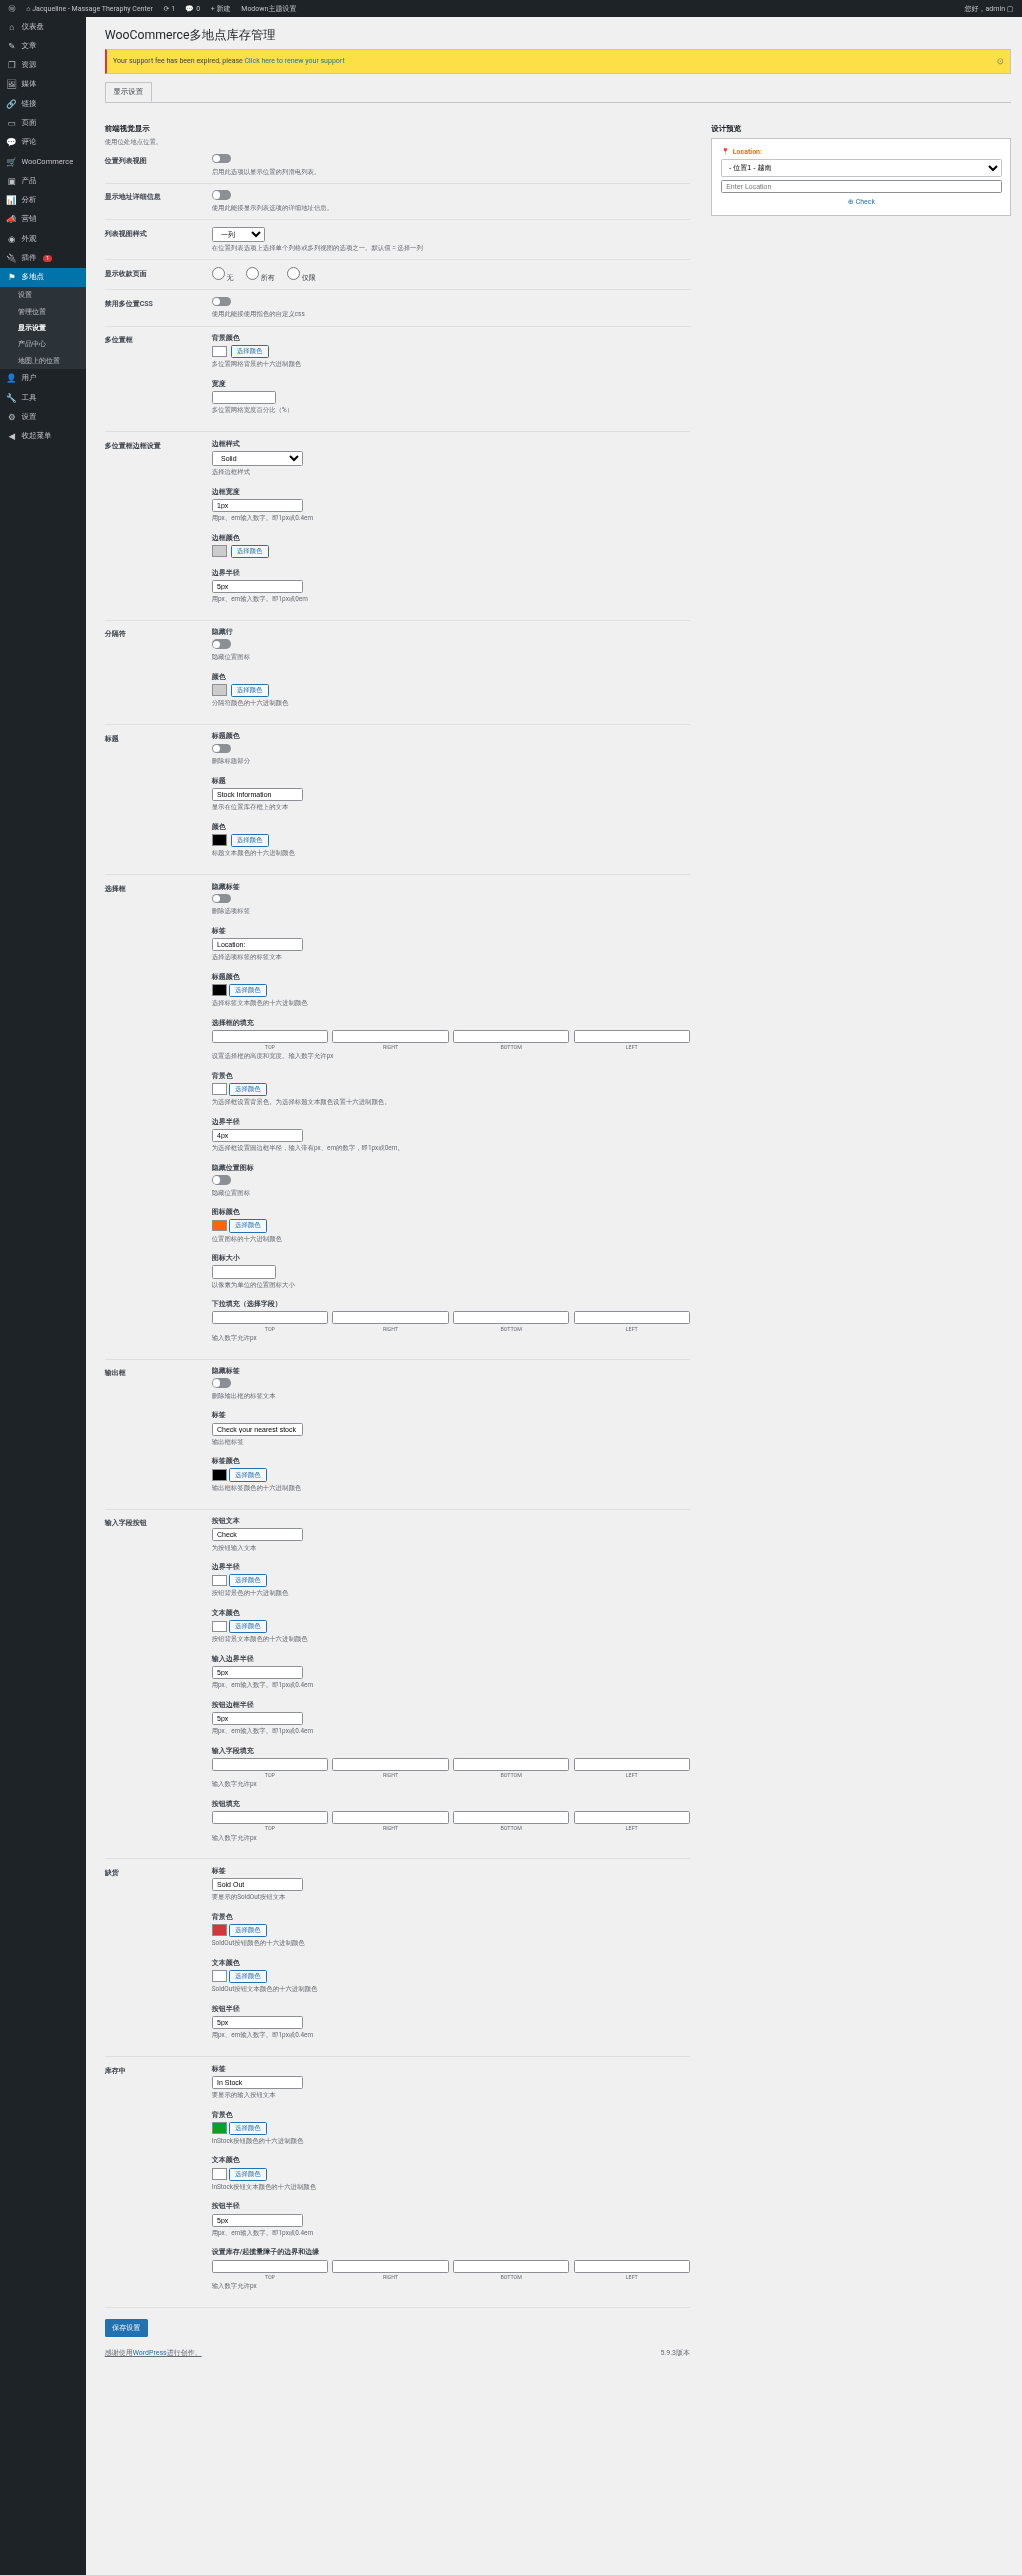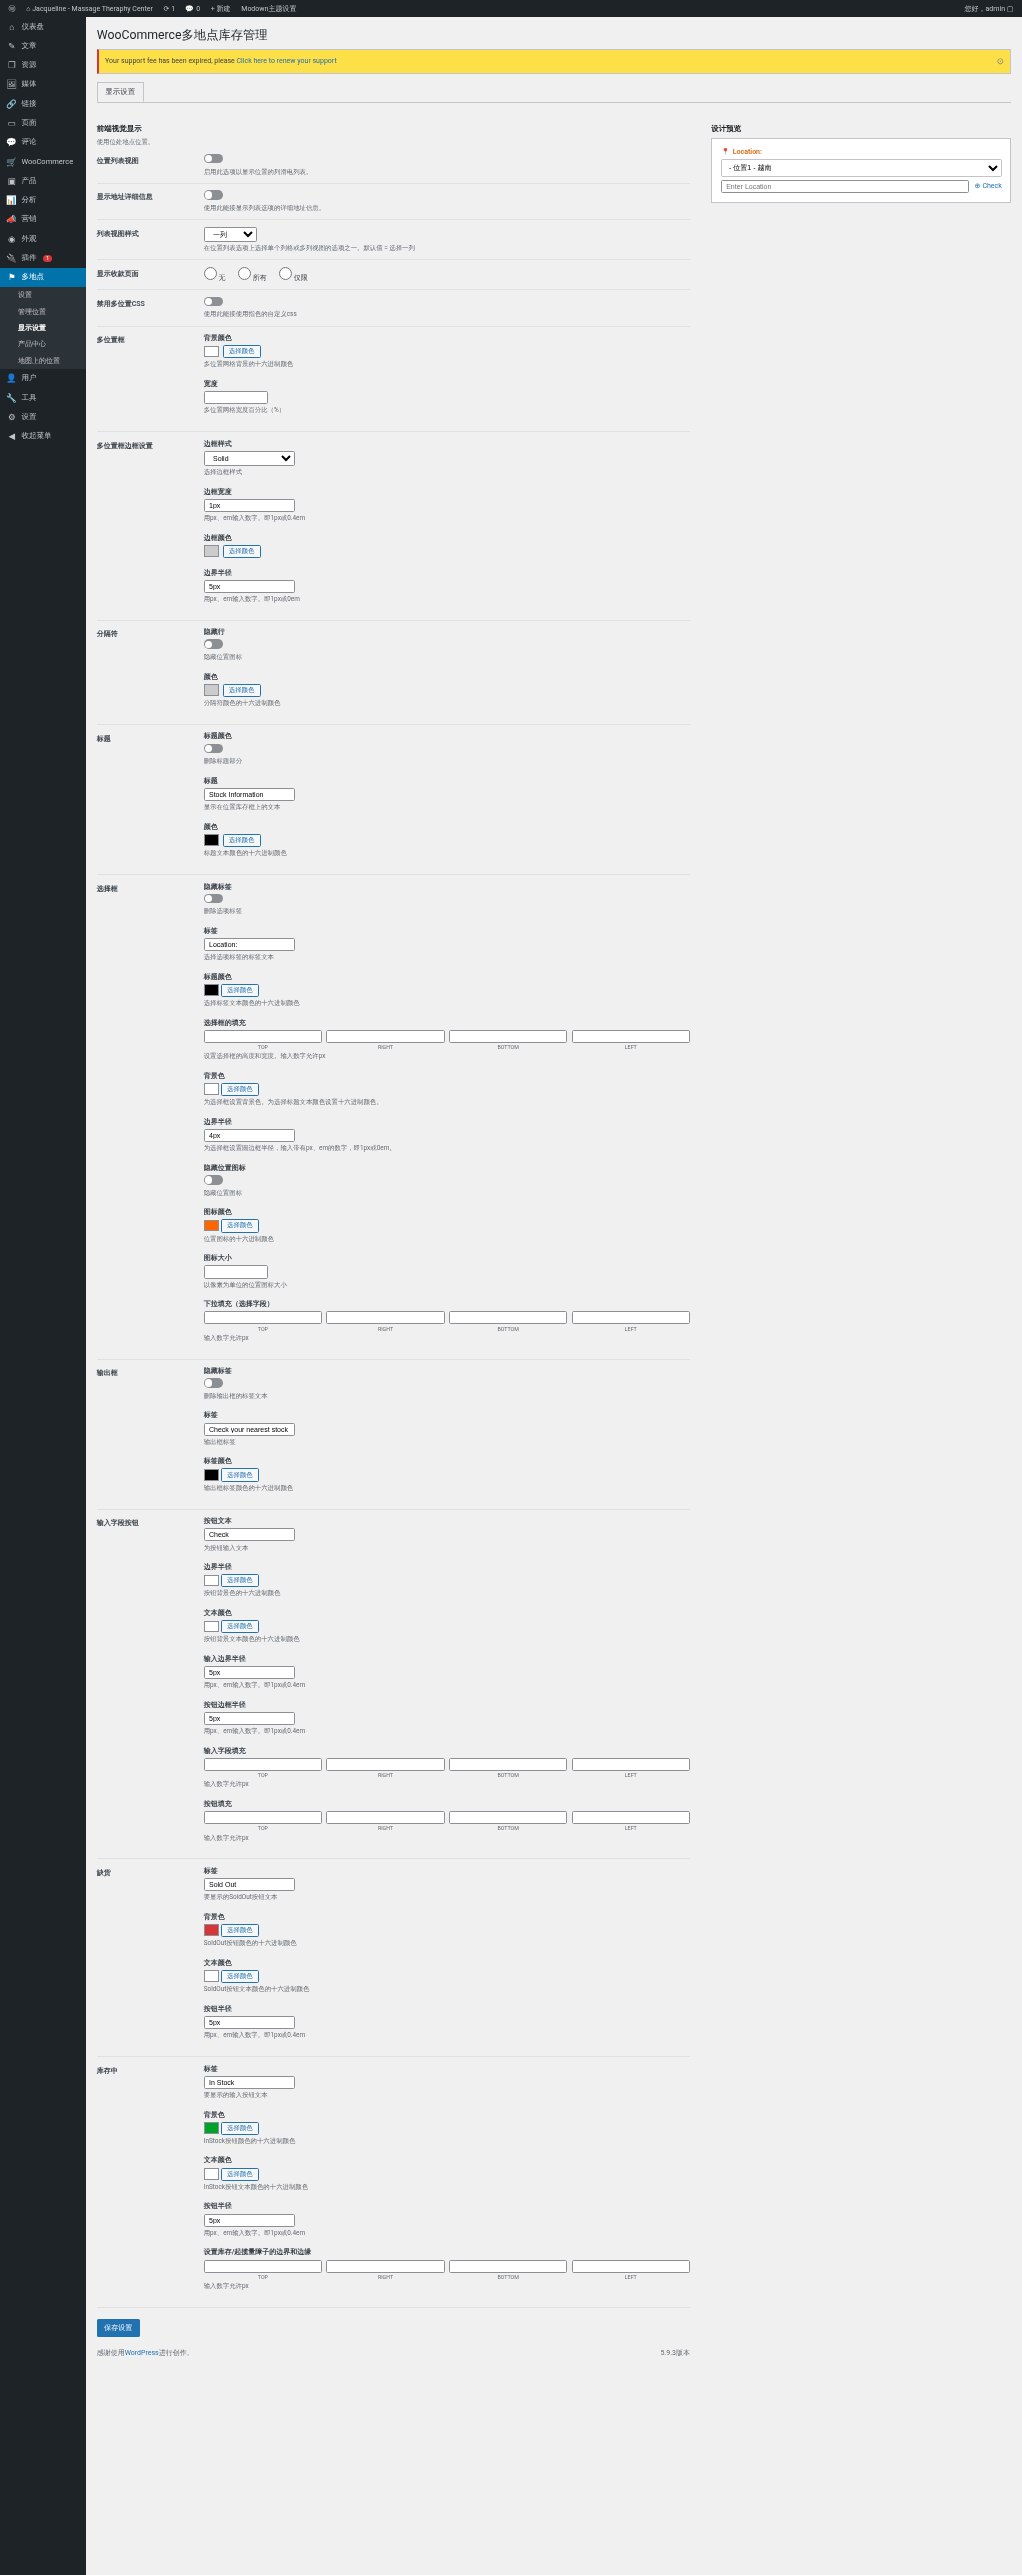--- a/index.html
+++ b/index.html
@@ -10,21 +10,21 @@
 .layout { display: flex; min-height: calc(100vh - 17px); }
 .sidebar { width: 86px; background: #1d2327; color: #c3c4c7; font-size: 7.5px; flex-shrink: 0; }
 .menu-item { padding: 4.3px 6.4px; display: flex; align-items: center; gap: 4.3px; cursor: pointer; color: #c3c4c7; }
 .menu-item.current { background: #0073aa; color: #fff; position: relative; }
 .menu-item.current::after { content: ''; position: absolute; right: -4.3px; top: 50%; transform: translateY(-50%); border: 4.3px solid transparent; border-right-color: #f0f0f1; }
 .menu-icon { width: 10.7px; height: 10.7px; display: inline-flex; align-items: center; justify-content: center; font-size: 8.6px; }
 .submenu { background: #2c3338; font-size: 7px; }
 .submenu-item { padding: 3.2px 6.4px 3.2px 18px; cursor: pointer; color: #c3c4c7; }
 .submenu-item.current { color: #fff; font-weight: 600; }
 .badge { background: #d63638; color: #fff; border-radius: 5.3px; padding: 0.5px 3.2px; font-size: 5.9px; margin-left: 2.1px; }
-.content { flex: 1; padding: 5.3px 10.7px 21.4px; }
+.content { flex: 1; padding: 5.3px 10.7px 21.4px; margin-left: 8px; }
 .page-title { font-size: 12.3px; font-weight: 400; padding: 4.8px 0 2.1px; color: #1d2327; }
 .notice { border: 0.5px solid #c3c4c7; border-left: 2.1px solid #d63638; background: #fde047; padding: 6.4px; margin: 2.7px 0 8px; font-size: 7px; display: flex; justify-content: space-between; align-items: center; }
 .notice a { color: #2271b1; }
 .notice-close { cursor: pointer; font-size: 8.6px; color: #787c82; }
 .tabbar { border-bottom: 0.5px solid #c3c4c7; margin-bottom: 10.7px; }
 .tab { display: inline-block; padding: 4.3px 7.5px; background: #dcdcde; border: 0.5px solid #c3c4c7; border-bottom: none; margin-bottom: -0.5px; font-size: 7.5px; cursor: pointer; }
 .tab.active { background: #f0f0f1; border-bottom: 0.5px solid #f0f0f1; }
 .columns { display: flex; gap: 21.4px; }
 .col-left { flex: 1; }
 .col-right { width: 300px; flex-shrink: 0; }
@@ -44,24 +44,24 @@
 .btn-small { padding: 1.1px 5.3px; border: 0.5px solid #2271b1; background: #f6f7f7; color: #2271b1; border-radius: 1.6px; cursor: pointer; font-size: 6.4px; }
 .swatch { width: 15px; height: 11.8px; display: inline-block; vertical-align: middle; border: 0.5px solid #8c8f94; margin-right: 2.1px; }
 .radio-group label { margin-right: 10.7px; font-size: 7px; }
 .spacing-row { display: flex; gap: 4.3px; margin-bottom: 2.1px; }
 .spacing-item { flex: 1; text-align: center; }
 .spacing-item input { width: 100%; text-align: center; }
 .spacing-item .cap { font-size: 5.3px; color: #646970; margin-top: 1.1px; }
 .preview-box { border: 0.5px solid #c3c4c7; background: #fff; padding: 8.6px; }
 .preview-label { color: #d1680f; font-weight: 600; margin-bottom: 3.2px; display: flex; align-items: center; gap: 3.2px; }
 .preview-select, .preview-input { width: 100%; padding: 3.2px; border: 0.5px solid #c3c4c7; margin-bottom: 3.2px; font-size: 7px; }
-.preview-row { display: flex; gap: 5.3px; align-items: center; }
+.preview-row { display: flex; gap: 5.3px; align-items: center; flex-direction: column; }
 .preview-check { color: #2271b1; font-size: 7px; display: flex; align-items: center; gap: 2.1px; }
 .save-btn { background: #2271b1; color: #fff; border: none; padding: 4.3px 7.5px; border-radius: 1.6px; font-size: 7px; cursor: pointer; margin-top: 10.7px; }
-.footer { font-size: 7px; color: #646970; padding: 10.7px 0; }
+.footer { font-size: 7px; color: #646970; padding: 10.7px 0; text-decoration: underline; }
 .footer a { color: #2271b1; }
 .version { float: right; }
 </style>
 </head>
 <body>
 
 <div class="adminbar">
   <div class="adminbar-left">
     <a>ⓦ</a>
     <a>⌂ <span>Jacqueline - Massage Theraphy Center</span></a>

